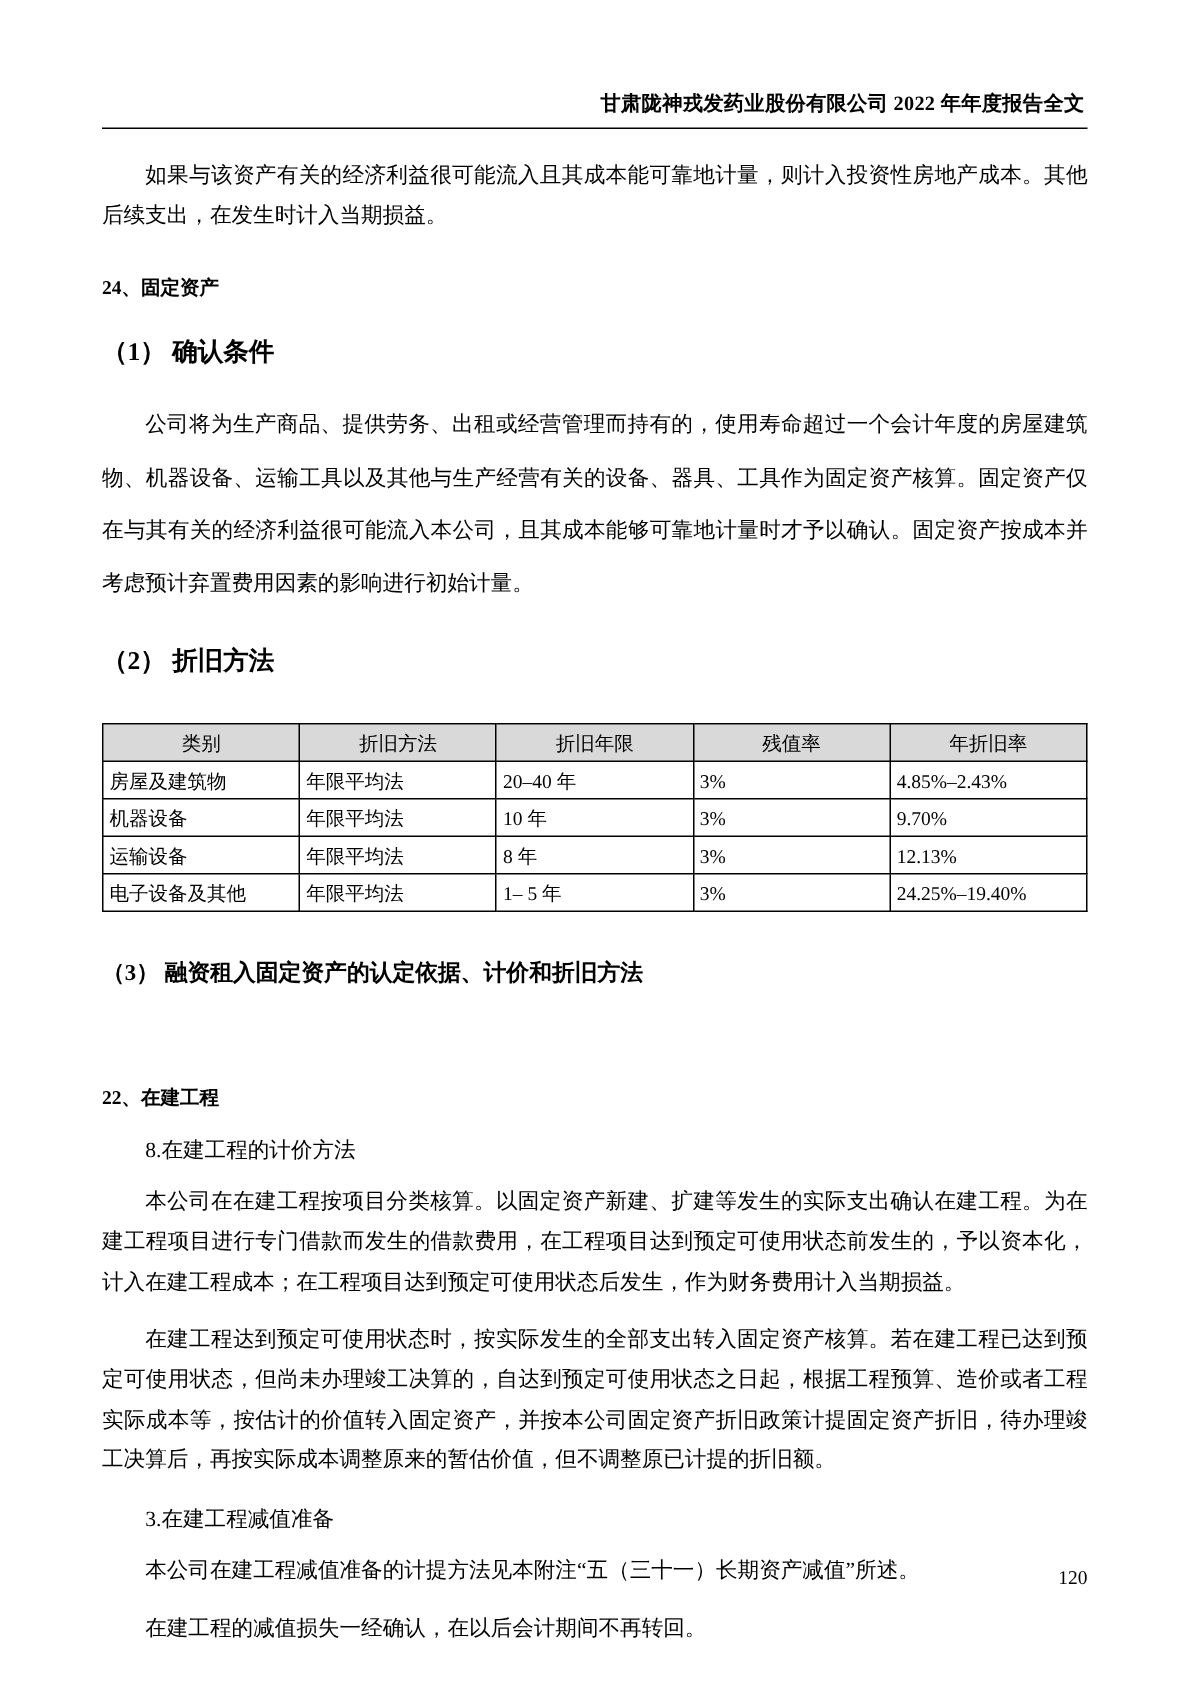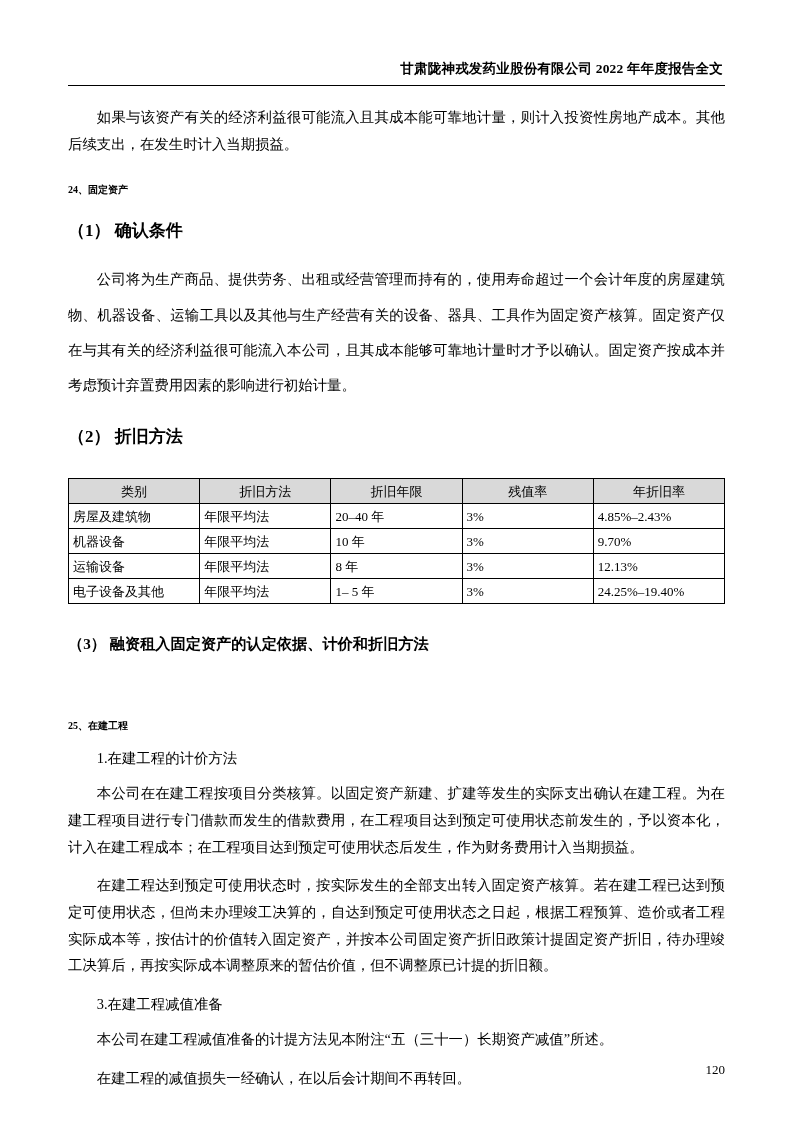--- a/index.html
+++ b/index.html
@@ -42,21 +42,21 @@
   .indent2 {
     text-indent: 2em;
   }
   .para {
     margin: 12px 0 0 0;
   }
   .para-first {
     margin-top: 18px;
   }
   .heading-num {
-    font-size: 10px;
+    font-size: 13px;
     font-weight: bold;
     margin: 26px 0 0 0;
   }
   .heading-sub {
     font-size: 17px;
     font-weight: bold;
     margin: 22px 0 0 0;
   }
   .heading-sub2 {
     font-size: 15.2px;
@@ -100,21 +100,21 @@
     margin-top: 64px;
   }
   .subnum {
     font-size: 14.4px;
     margin: 16px 0 0 0;
     text-indent: 2em;
   }
   .page-number {
     position: absolute;
     right: 68px;
-    bottom: 44px;
+    bottom: 62px;
     font-size: 13px;
   }
 </style>
 </head>
 <body>
 
 <div class="page">
 
   <div class="header">甘肃陇神戎发药业股份有限公司 2022 年年度报告全文</div>
   <hr class="header-rule">
@@ -166,23 +166,23 @@
         <td class="c2">年限平均法</td>
         <td class="c3">1– 5 年</td>
         <td class="c4">3%</td>
         <td class="c5">24.25%–19.40%</td>
       </tr>
     </tbody>
   </table>
 
   <p class="heading-sub2">（3） 融资租入固定资产的认定依据、计价和折旧方法</p>
 
-  <p class="heading-num sect25">25、在建工程</p>
+  <p class="heading-num sect25">22、在建工程</p>
 
-  <p class="subnum">1.在建工程的计价方法</p>
+  <p class="subnum">8.在建工程的计价方法</p>
   <p class="body-text indent2 para">本公司在在建工程按项目分类核算。以固定资产新建、扩建等发生的实际支出确认在建工程。为在建工程项目进行专门借款而发生的借款费用，在工程项目达到预定可使用状态前发生的，予以资本化，计入在建工程成本；在工程项目达到预定可使用状态后发生，作为财务费用计入当期损益。</p>
 
   <p class="body-text indent2 para">在建工程达到预定可使用状态时，按实际发生的全部支出转入固定资产核算。若在建工程已达到预定可使用状态，但尚未办理竣工决算的，自达到预定可使用状态之日起，根据工程预算、造价或者工程实际成本等，按估计的价值转入固定资产，并按本公司固定资产折旧政策计提固定资产折旧，待办理竣工决算后，再按实际成本调整原来的暂估价值，但不调整原已计提的折旧额。</p>
 
   <p class="subnum">3.在建工程减值准备</p>
   <p class="body-text indent2 para">本公司在建工程减值准备的计提方法见本附注“五（三十一）长期资产减值”所述。</p>
   <p class="body-text indent2 para">在建工程的减值损失一经确认，在以后会计期间不再转回。</p>
 
   <div class="page-number">120</div>
 </div>

